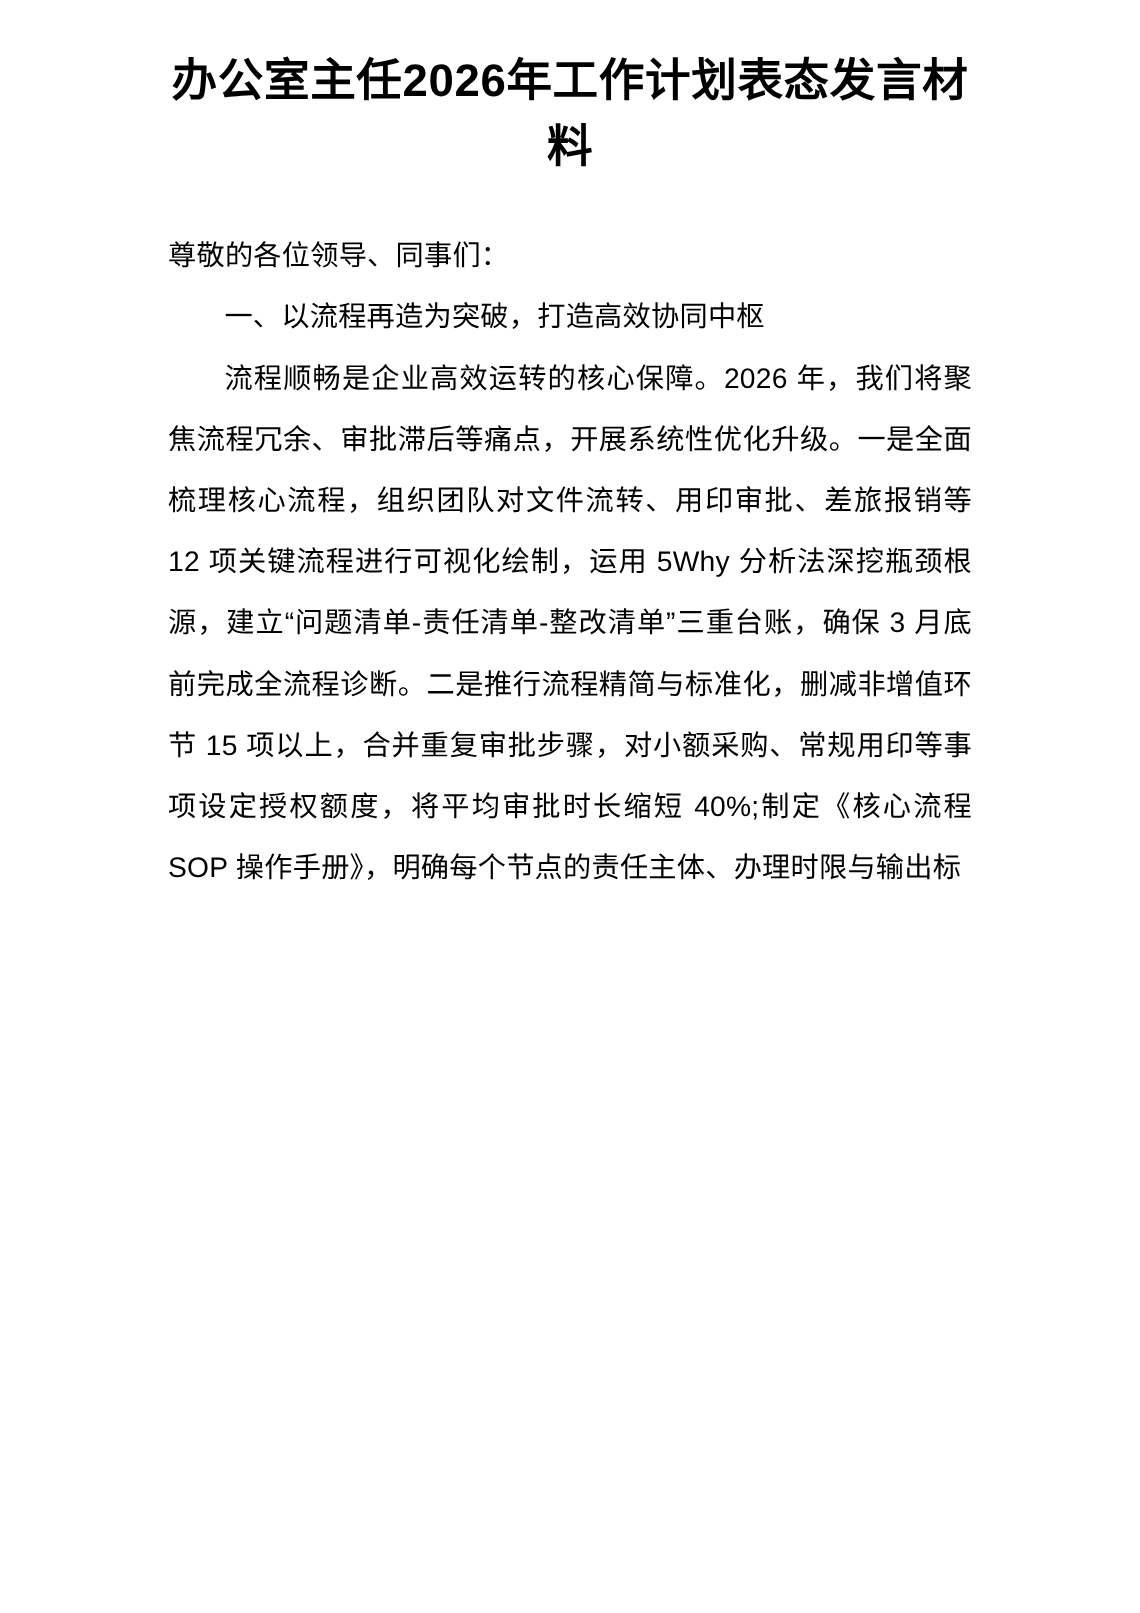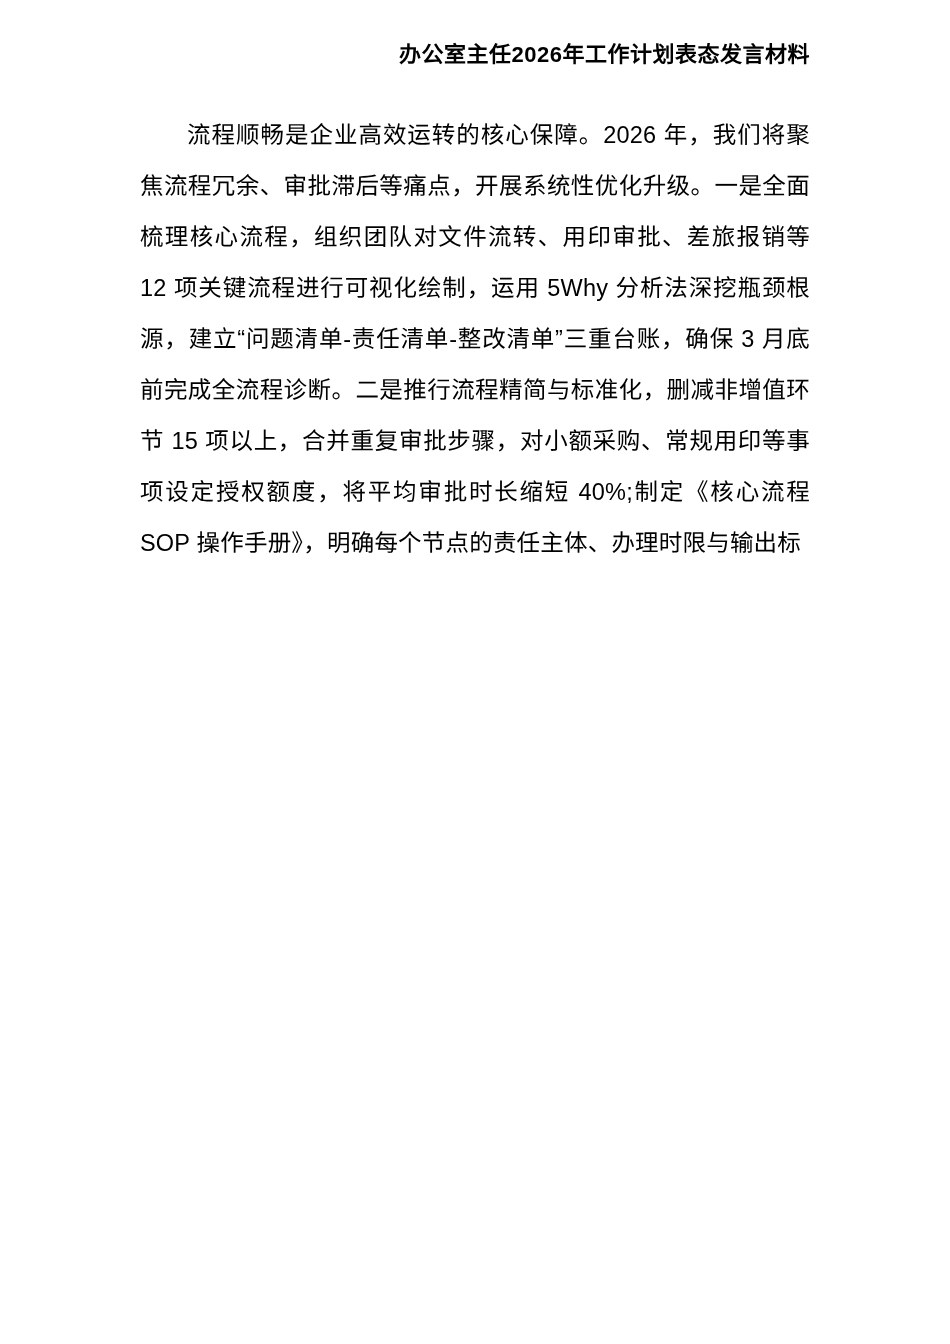--- a/index.html
+++ b/index.html
@@ -37,22 +37,22 @@
     color: #c00000;
   }
   .wm-text {
     color: #c00000;
   }
   .wm-url {
     color: #1f6fd0;
   }
   .doc-title {
     margin-top: 36px;
-    text-align: right;
-    font-size: 22px;
+    text-align: center;
+    font-size: 38px;
     font-weight: bold;
     letter-spacing: 0.5px;
     color: #000;
   }
   .body-text {
     margin-top: 42px;
     font-size: 23.5px;
     line-height: 51px;
     text-align: justify;
     text-justify: inter-ideograph;
@@ -68,16 +68,18 @@
 </style>
 </head>
 <body>
 
 <div class="page">
 
 
   <h1 class="doc-title">办公室主任2026年工作计划表态发言材料</h1>
 
   <div class="body-text">
+    <p class="para no-indent">尊敬的各位领导、同事们：</p>
+    <p class="para">一、以流程再造为突破，打造高效协同中枢</p>
     <p class="para">流程顺畅是企业高效运转的核心保障。2026 年，我们将聚焦流程冗余、审批滞后等痛点，开展系统性优化升级。一是全面梳理核心流程，组织团队对文件流转、用印审批、差旅报销等 12 项关键流程进行可视化绘制，运用 5Why 分析法深挖瓶颈根源，建立“问题清单-责任清单-整改清单”三重台账，确保 3 月底前完成全流程诊断。二是推行流程精简与标准化，删减非增值环节 15 项以上，合并重复审批步骤，对小额采购、常规用印等事项设定授权额度，将平均审批时长缩短 40%;制定《核心流程 SOP 操作手册》，明确每个节点的责任主体、办理时限与输出标</p>
   </div>
 
 </div>
 
 </body></html>

